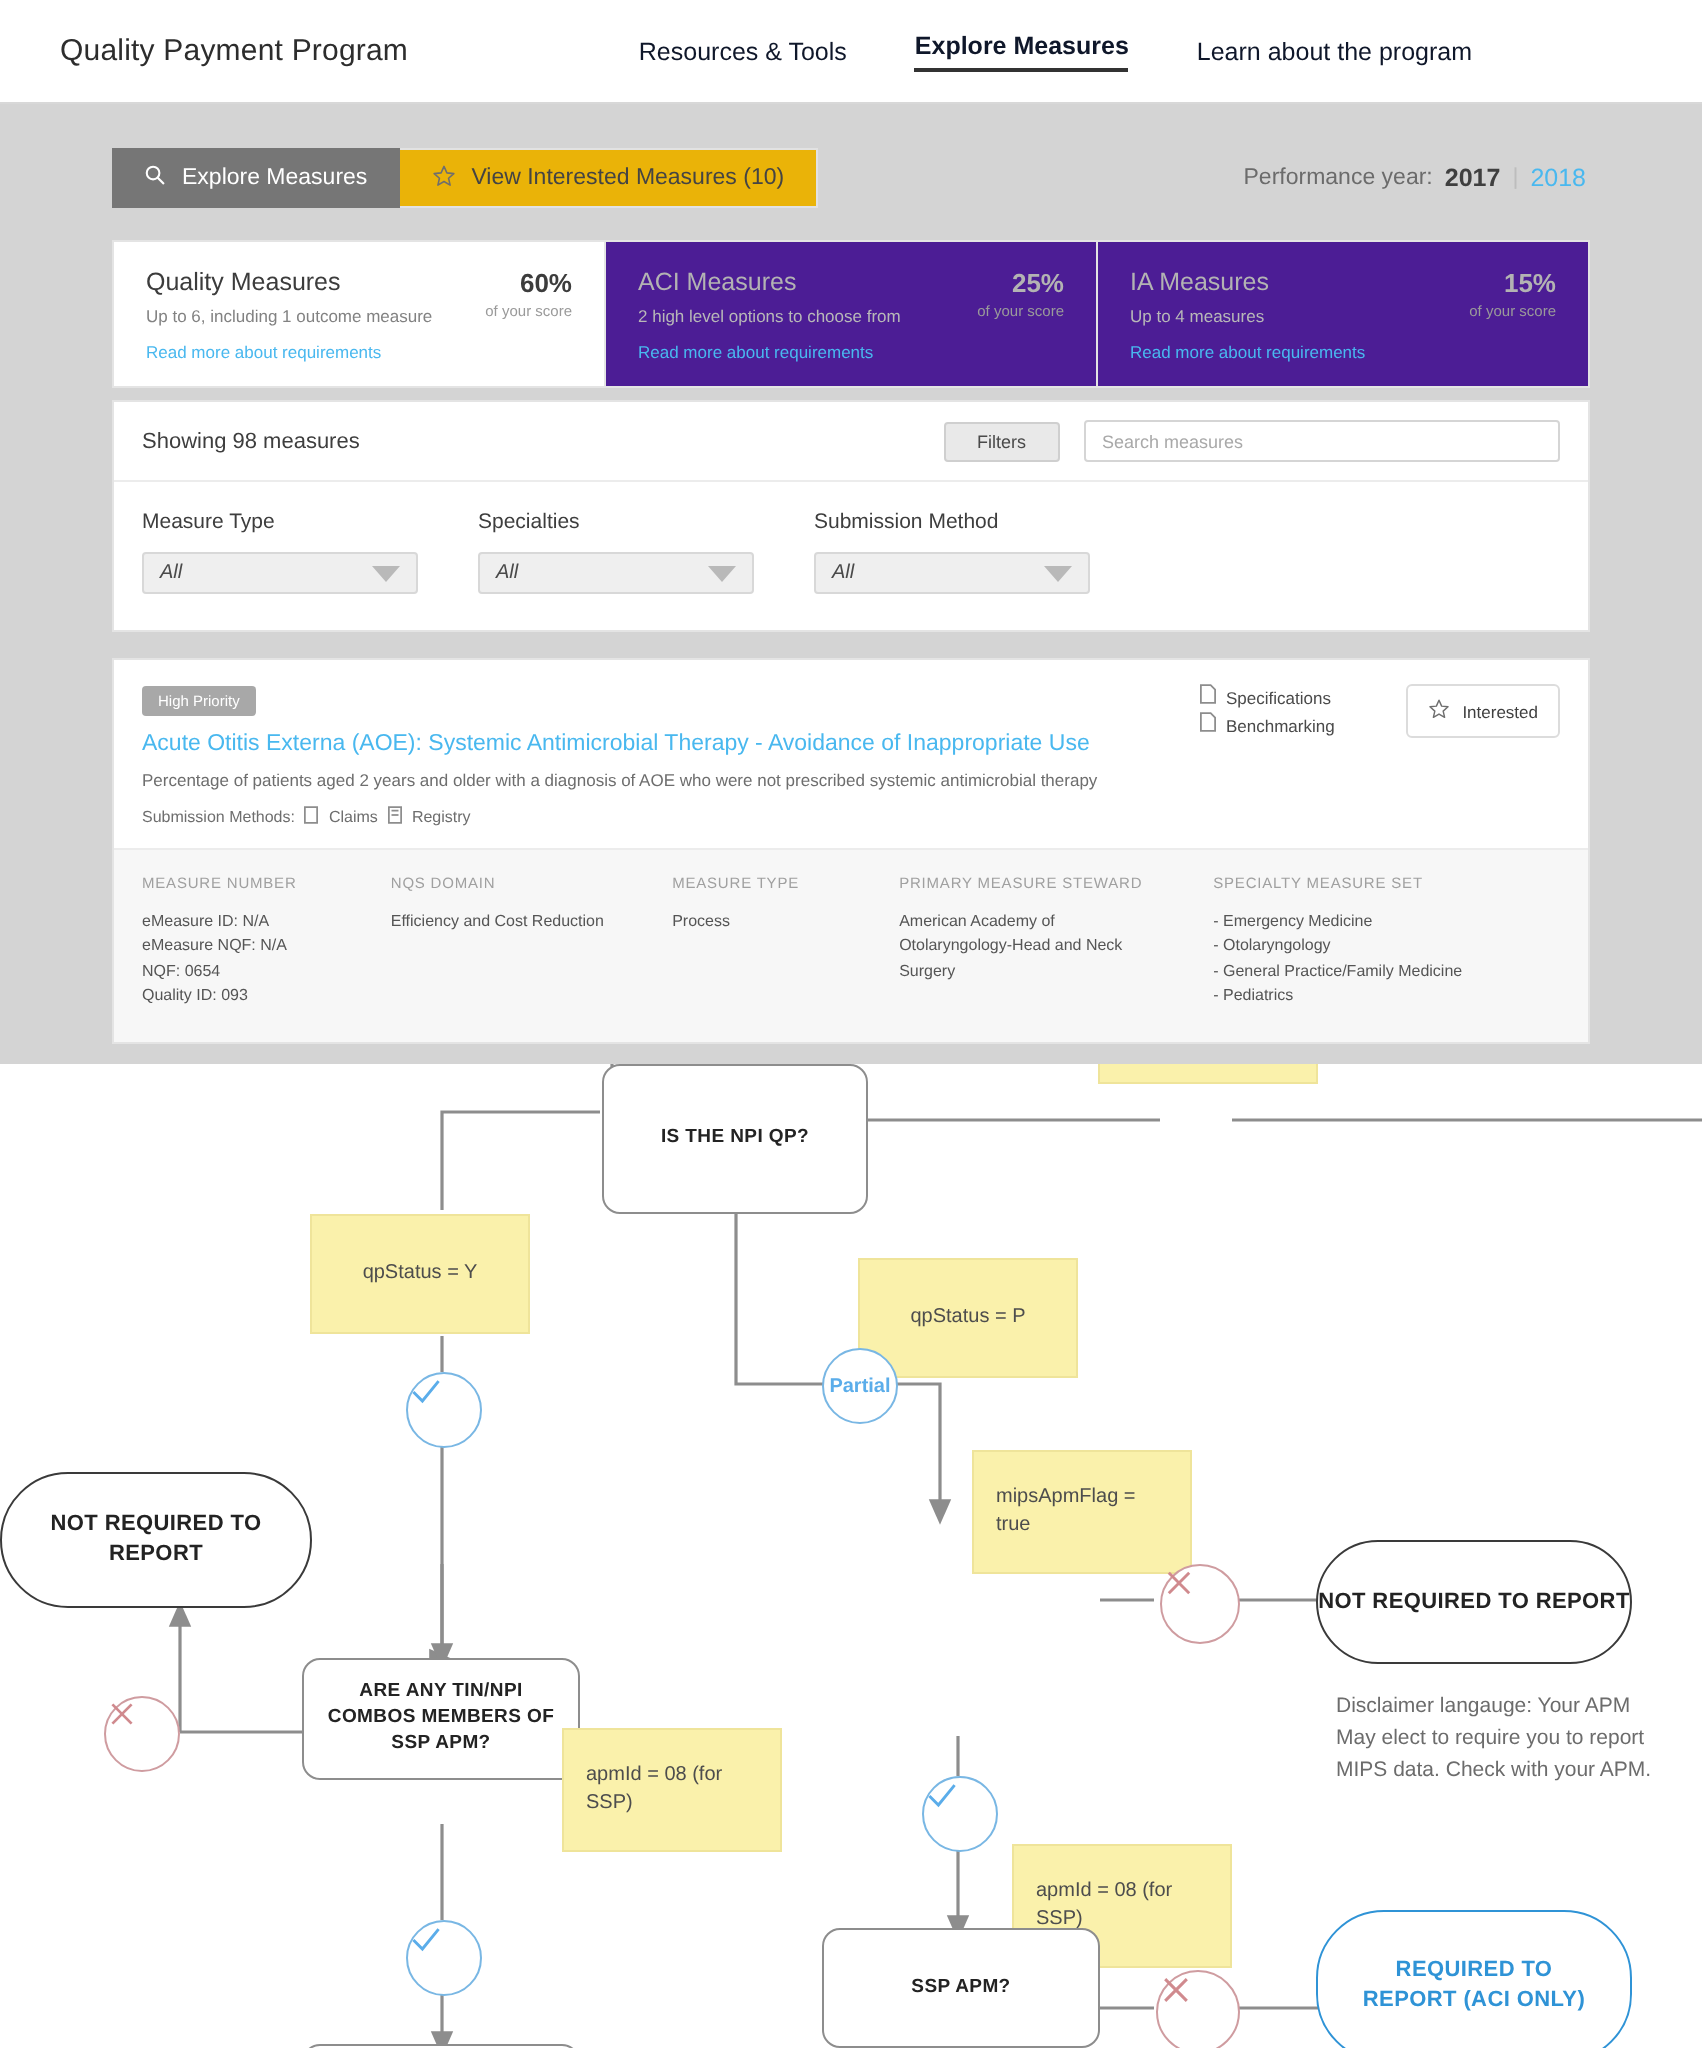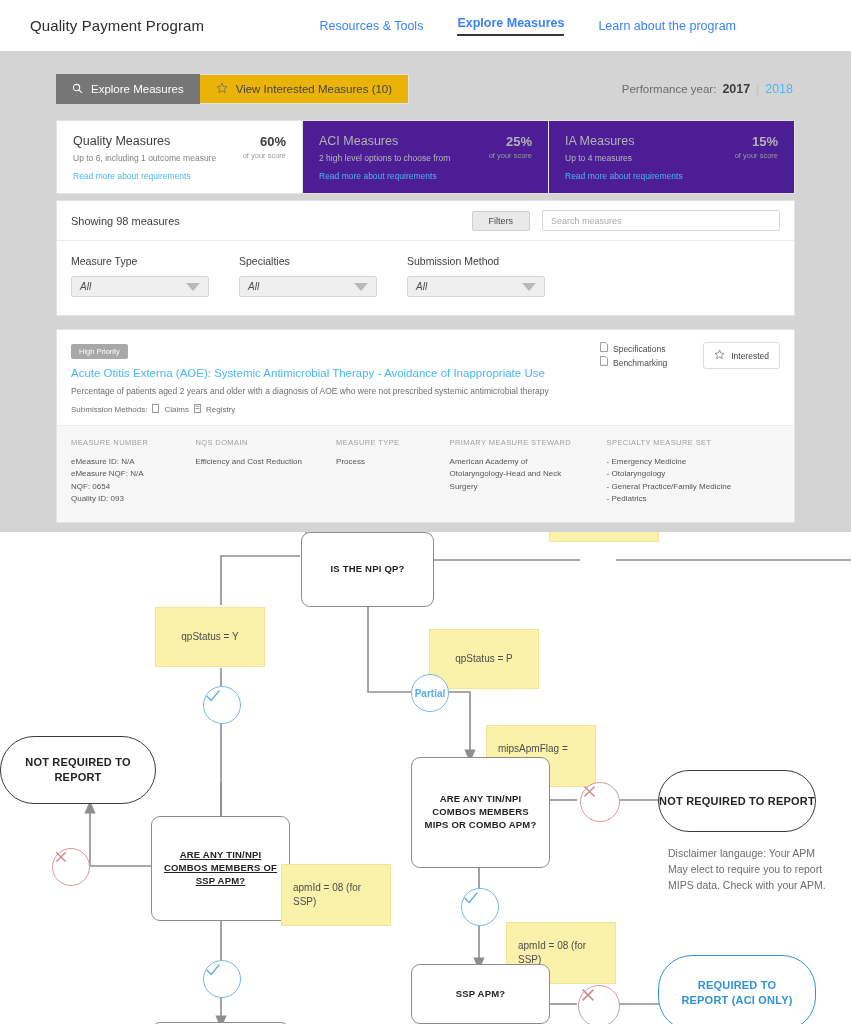--- a/index.html
+++ b/index.html
@@ -9,21 +9,21 @@
     background:#ffffff;position:relative;
   }
 
   
   #qpp-app{position:absolute;left:0;top:0;width:851px;height:532px;overflow:hidden;background:#d4d4d4;}
 
   .qpp-header{height:52px;background:#fff;border-bottom:1px solid #d8d8d8;
     display:flex;align-items:center;padding:0 30px;box-sizing:border-box;}
   .brand{font-size:15px;color:#2d2d2d;letter-spacing:.1px;}
   .topnav{margin-left:auto;display:flex;align-items:center;gap:34px;padding-right:85px;}
-  .topnav .nav-item{font-size:12.5px;color:#3b82f6;white-space:nowrap;}
+  .topnav .nav-item{font-size:12.5px;color:#0f172a;white-space:nowrap;}
   .topnav .nav-item.active{font-weight:bold;border-bottom:2px solid #333;padding-bottom:4px;}
 
   .qpp-body{padding:22px 28px 0 28px;box-sizing:border-box;}
 
   
   .tabrow{display:flex;align-items:center;margin-left:28px;}
   .tab{height:30px;display:flex;align-items:center;gap:8px;padding:0 16px;
        font-size:11.5px;box-sizing:border-box;}
   .tab.sel{background:#767676;color:#fff;}
   .tab.unsel{background:#eab308;color:#444;border:1px solid #e2e2e2;border-left:none;}
@@ -359,39 +359,38 @@
 
   <div class="fnode term" style="left:0px;top:204px;width:156px;height:68px;">NOT REQUIRED TO REPORT</div>
 
   <div class="badge-no" style="left:52px;top:316px;width:36px;height:36px;">
     <svg width="16" height="16" viewBox="0 0 20 20">
         <line x1="4" y1="4" x2="16" y2="16" stroke="#d08a8e" stroke-width="1.7"></line>
         <line x1="16" y1="4" x2="4" y2="16" stroke="#d08a8e" stroke-width="1.7"></line>
       </svg>
   </div>
 
-  <div class="fnode proc" style="left:151px;top:284px;width:139px;height:105px;padding:0 8px;text-decoration:underline;">ARE ANY TIN/NPI COMBOS MEMBERS OF SSP APM?</div>
+  <div class="fnode proc" style="left:151px;top:297px;width:139px;height:61px;padding:0 8px;">ARE ANY TIN/NPI COMBOS MEMBERS OF SSP APM?</div>
 
   <div class="fnode note" style="left:281px;top:332px;width:110px;height:62px;">apmId = 08 (for SSP)</div>
 
   <div class="badge-yes" style="left:203px;top:428px;width:36px;height:36px;">
     <svg width="18" height="18" viewBox="0 0 20 20">
         <polyline points="3,10 8,15 17,4" fill="none" stroke="#5badea" stroke-width="1.6"></polyline>
       </svg>
   </div>
 
   <div class="fnode proc" style="left:151px;top:490px;width:139px;height:30px;"></div>
 
   <div class="fnode note ctr" style="left:429px;top:97px;width:110px;height:60px;">qpStatus = P</div>
 
   <div class="badge-part" style="left:411px;top:142px;width:36px;height:36px;">Partial</div>
 
   <div class="fnode note" style="left:486px;top:193px;width:110px;height:62px;">mipsApmFlag = true</div>
 
-  <div class="fnode proc" style="left:411px;top:225px;width:139px;height:111px;padding:0 8px;">ARE ANY TIN/NPI COMBOS MEMBERS MIPS OR COMBO APM?</div>
 
   <div class="badge-no" style="left:580px;top:250px;width:38px;height:38px;">
     <svg width="17" height="17" viewBox="0 0 20 20">
         <line x1="4" y1="4" x2="16" y2="16" stroke="#d08a8e" stroke-width="1.7"></line>
         <line x1="16" y1="4" x2="4" y2="16" stroke="#d08a8e" stroke-width="1.7"></line>
       </svg>
   </div>
 
   <div class="fnode term" style="left:658px;top:238px;width:158px;height:62px;">NOT REQUIRED TO REPORT</div>
 

